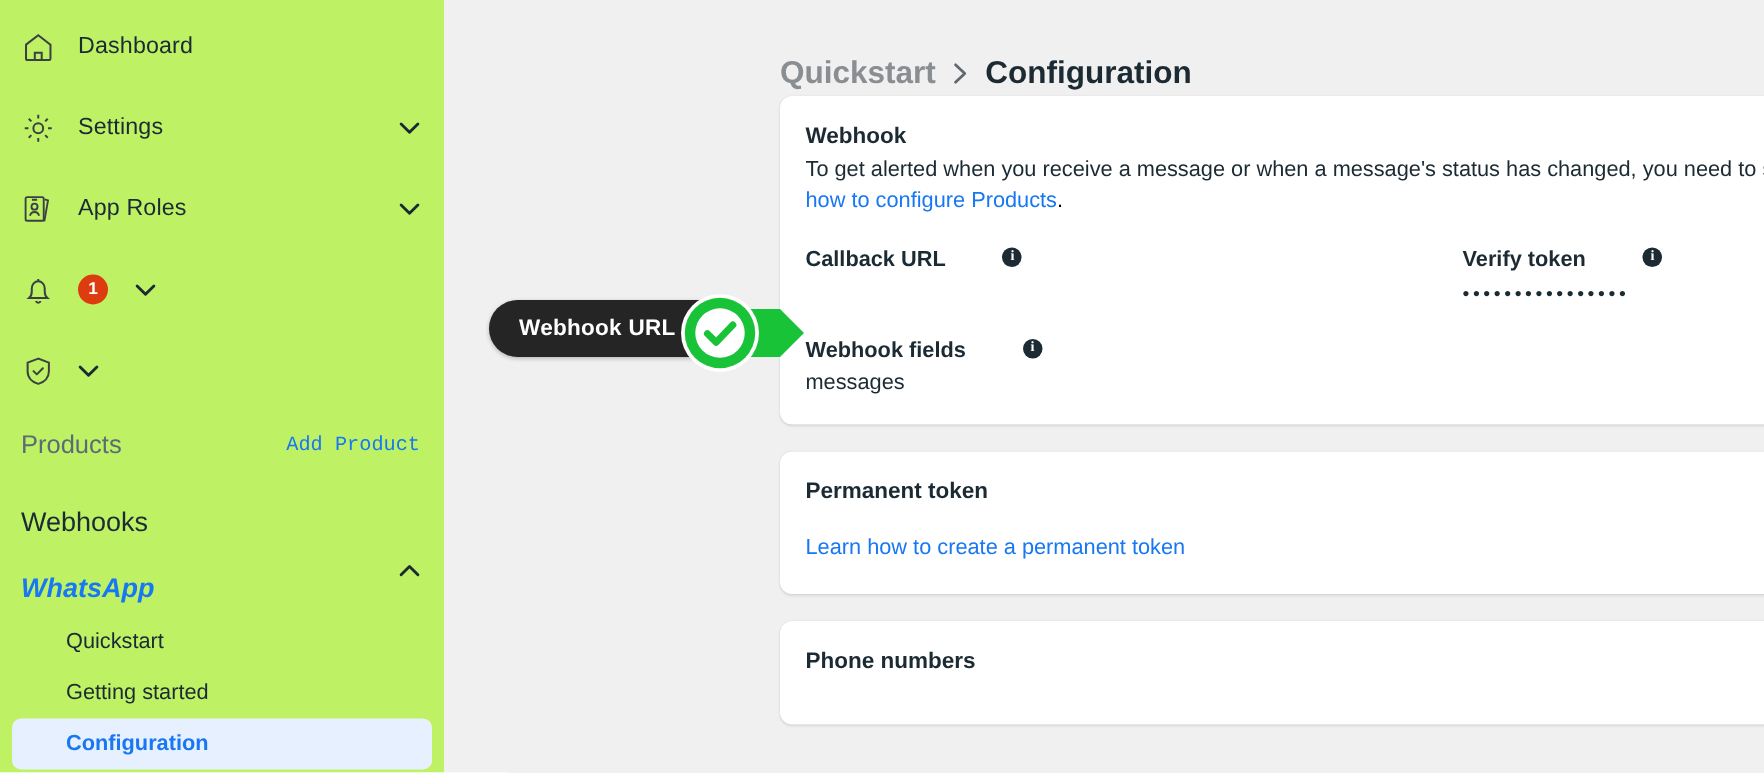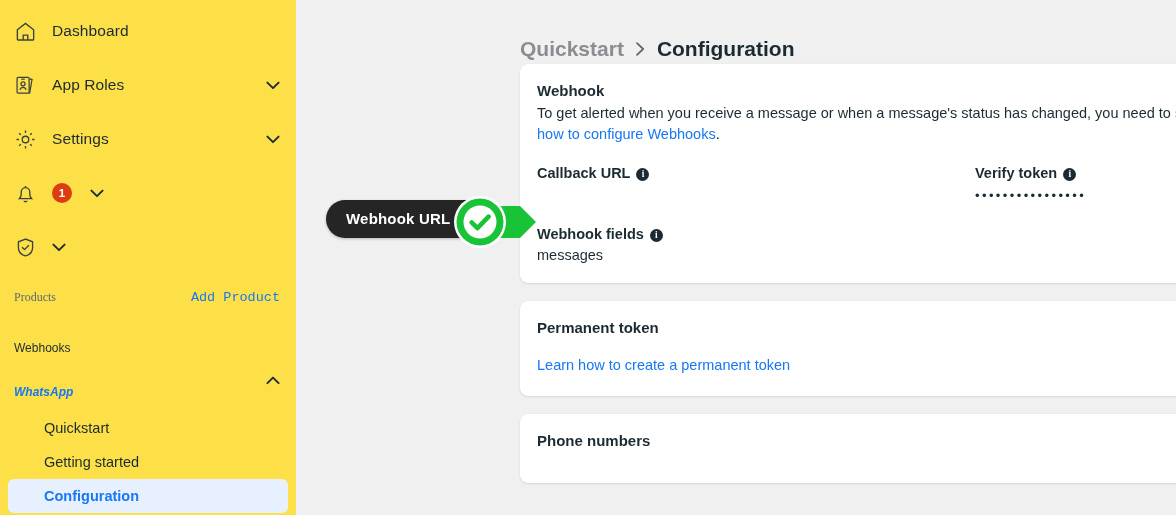--- a/index.html
+++ b/index.html
@@ -8,21 +8,21 @@
     overflow: hidden;
     background: #ffffff;
     font-family: "Liberation Sans", sans-serif;
     -webkit-font-smoothing: antialiased;
   }
   .app { position: relative; width: 1176px; height: 515px; display: flex; }
 
   
   .sidebar {
     width: 296px; min-width: 296px; height: 515px;
-    background: #fde047;
+    background: #bef264;
     position: relative;
     overflow: hidden;
     padding-top: 4px;
   }
   .nav-row {
     display: flex; align-items: center;
     height: 54px;
     padding: 0 16px 0 12px;
     cursor: pointer;
   }
@@ -51,30 +51,30 @@
     display: flex; align-items: center; justify-content: center;
   }
   .chev svg { display: block; }
 
   .products-head {
     display: flex; align-items: center; justify-content: space-between;
     padding: 0 16px 0 14px;
     height: 34px;
     margin-top: 6px;
   }
-  .products-title { font-size: 12px; color: #5b6b76; font-family: Liberation Serif, serif; }
+  .products-title { font-size: 17px; color: #5b6b76; }
   .add-product { font-size: 13.5px; color: #1877f2; cursor: pointer; font-family: Liberation Mono, monospace; }
 
   .prod-row {
     display: flex; align-items: center;
     height: 44px;
     padding: 0 16px 0 14px;
     cursor: pointer;
   }
-  .prod-label { font-size: 12px; color: #1c2b33; flex: 1 1 auto; margin-top: 24px; }
+  .prod-label { font-size: 18px; color: #1c2b33; flex: 1 1 auto; margin-top: 24px; }
   .prod-row.active .prod-label { color: #1877f2; font-weight: bold; font-style: italic; }
 
   .sub-row {
     display: flex; align-items: center;
     height: 34px;
     margin: 0 8px;
     padding-left: 36px;
     border-radius: 6px;
     cursor: pointer;
   }
@@ -129,23 +129,24 @@
   .desc-line2 { font-size: 14.5px; line-height: 21px; }
   .desc-line2 .lnk { color: #1877f2; cursor: pointer; }
 
   .field-grid {
     display: flex;
     margin-top: 20px;
   }
   .field-cb { width: 438px; }
   .field-vt { width: 260px; }
   .field-label {
-    display: flex; align-items: flex-end;
+    display: flex; align-items: flex-start;
     font-size: 14.5px; font-weight: bold; color: #1c2b33;
     margin-bottom: 5px;
+    gap: 32px;
   }
   .info-i {
     width: 13px; height: 13px; border-radius: 50%;
     background: #1c2b33; color: #fff;
     font-size: 9.5px; font-weight: bold;
     display: inline-flex; align-items: center; justify-content: center;
     margin-left: 6px;
     font-family: "Liberation Serif", serif;
     line-height: 1;
   }
@@ -228,44 +229,44 @@
         <svg width="23" height="23" viewBox="0 0 24 24" fill="none" stroke="#3b4045" stroke-width="1.4">
           <path d="M3.5 10.2 12 3.6l8.5 6.6V20a.9.9 0 0 1-.9.9H4.4a.9.9 0 0 1-.9-.9z"></path>
           <path d="M9.6 20.9v-5.1h4.8v5.1"></path>
         </svg>
       </span>
       <span class="nav-label">Dashboard</span>
     </div>
 
     <div class="nav-row">
       <span class="nav-icon">
+        <svg width="23" height="23" viewBox="0 0 24 24" fill="none" stroke="#3b4045" stroke-width="1.4">
+          <circle cx="12" cy="12" r="3.4"></circle>
+          <path d="M12 2.6v2.6M12 18.8v2.6M21.4 12h-2.6M5.2 12H2.6M18.6 5.4l-1.8 1.8M7.2 16.8l-1.8 1.8M18.6 18.6l-1.8-1.8M7.2 7.2 5.4 5.4"></path>
+        </svg>
+      </span>
+      <span class="nav-label">Settings</span>
+      <span class="chev">
+        <svg width="14" height="9" viewBox="0 0 14 9" fill="none" stroke="#1c2b33" stroke-width="1.9" stroke-linecap="round" stroke-linejoin="round">
+            <path d="M1.4 1.6 7 7.2l5.6-5.6"></path>
+          </svg>
+      </span>
+    </div>
+
+    <div class="nav-row">
+      <span class="nav-icon">
         <svg width="23" height="23" viewBox="0 0 24 24" fill="none" stroke="#3b4045" stroke-width="1.3">
           <rect x="3.2" y="3.6" width="12.6" height="16.4" rx="1.1"></rect>
           <path d="M16.4 5.1l2.4.7-2.6 14.6"></path>
           <circle cx="9.4" cy="10.2" r="2.1"></circle>
           <path d="M6.2 16.5c.5-1.7 1.8-2.6 3.2-2.6s2.7.9 3.2 2.6"></path>
           <path d="M7.6 5.4h3.6"></path>
         </svg>
       </span>
       <span class="nav-label">App Roles</span>
-      <span class="chev">
-        <svg width="14" height="9" viewBox="0 0 14 9" fill="none" stroke="#1c2b33" stroke-width="1.9" stroke-linecap="round" stroke-linejoin="round">
-            <path d="M1.4 1.6 7 7.2l5.6-5.6"></path>
-          </svg>
-      </span>
-    </div>
-
-    <div class="nav-row">
-      <span class="nav-icon">
-        <svg width="23" height="23" viewBox="0 0 24 24" fill="none" stroke="#3b4045" stroke-width="1.4">
-          <circle cx="12" cy="12" r="3.4"></circle>
-          <path d="M12 2.6v2.6M12 18.8v2.6M21.4 12h-2.6M5.2 12H2.6M18.6 5.4l-1.8 1.8M7.2 16.8l-1.8 1.8M18.6 18.6l-1.8-1.8M7.2 7.2 5.4 5.4"></path>
-        </svg>
-      </span>
-      <span class="nav-label">Settings</span>
       <span class="chev">
         <svg width="14" height="9" viewBox="0 0 14 9" fill="none" stroke="#1c2b33" stroke-width="1.9" stroke-linecap="round" stroke-linejoin="round">
             <path d="M1.4 1.6 7 7.2l5.6-5.6"></path>
           </svg>
       </span>
     </div>
 
     <div class="nav-row">
       <span class="nav-icon">
         <svg width="23" height="23" viewBox="0 0 24 24" fill="none" stroke="#3b4045" stroke-width="1.4">
@@ -338,21 +339,21 @@
               <path d="M2 2.2 8.2 8 2 13.8"></path>
             </svg>
         </span>
         <span class="crumb-2">Configuration</span>
       </div>
 
       <div class="card">
         <div class="card-title">Webhook</div>
         <div class="card-desc">To get alerted when you receive a message or when a message's status has changed, you need to set u</div>
         <div class="desc-line2">
-          <span class="lnk">how to configure Webhooks</span><span>.</span>
+          <span class="lnk">how to configure Products</span><span>.</span>
         </div>
 
         <div class="field-grid">
           <div class="field-cb">
             <div class="field-label">
               <span>Callback URL</span>
               <span class="info-i">i</span>
             </div>
           </div>
 

